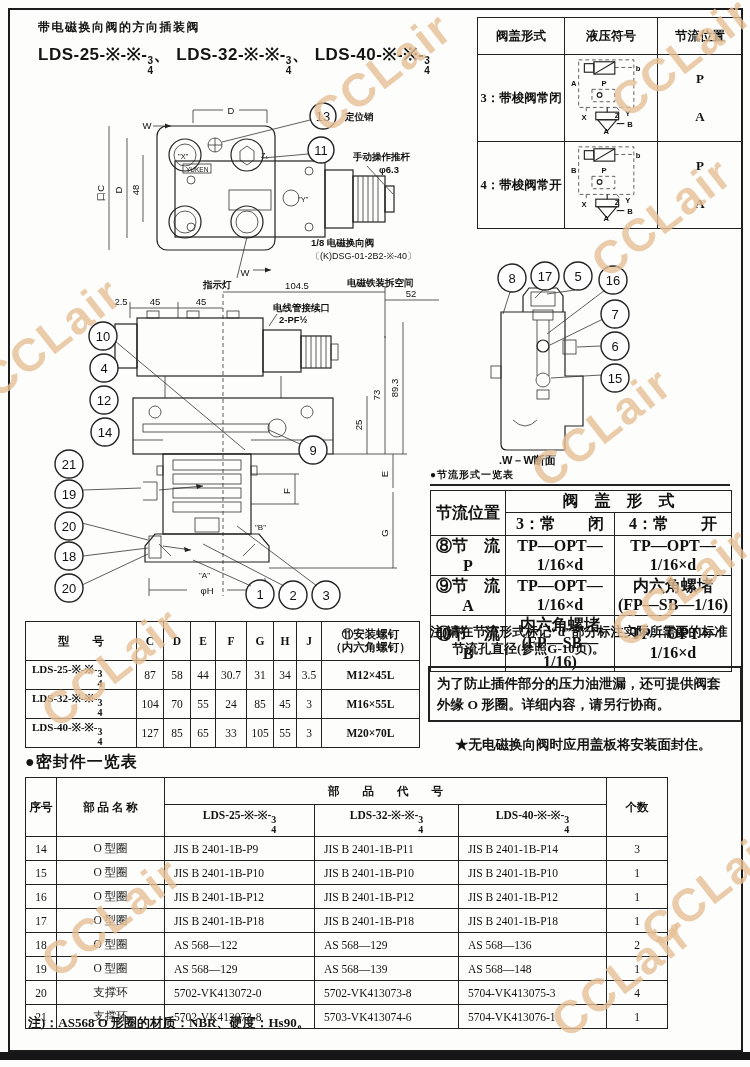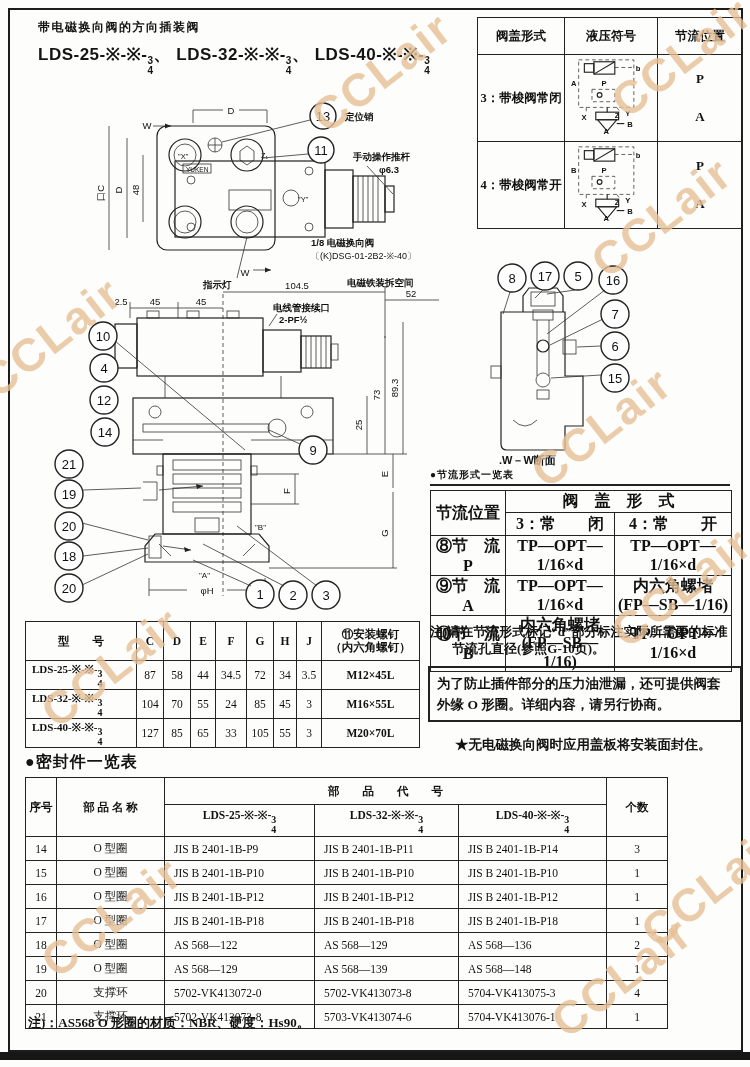--- a/index.html
+++ b/index.html
@@ -487,22 +487,22 @@
         </td>
       </tr>
       <tr>
         <td class="model-cell"><span>LDS-25-※-※-</span><span class="frac">
                 <span>3</span>
                 <span class="fd">4</span>
               </span></td>
         <td>87</td>
         <td>58</td>
         <td>44</td>
-        <td>34.5</td>
-        <td>72</td>
+        <td>30.7</td>
+        <td>31</td>
         <td>34</td>
         <td>3.5</td>
         <td class="bold">M12×45L</td>
       </tr>
       <tr>
         <td class="model-cell"><span>LDS-32-※-※-</span><span class="frac">
                 <span>3</span>
                 <span class="fd">4</span>
               </span></td>
         <td>104</td>

